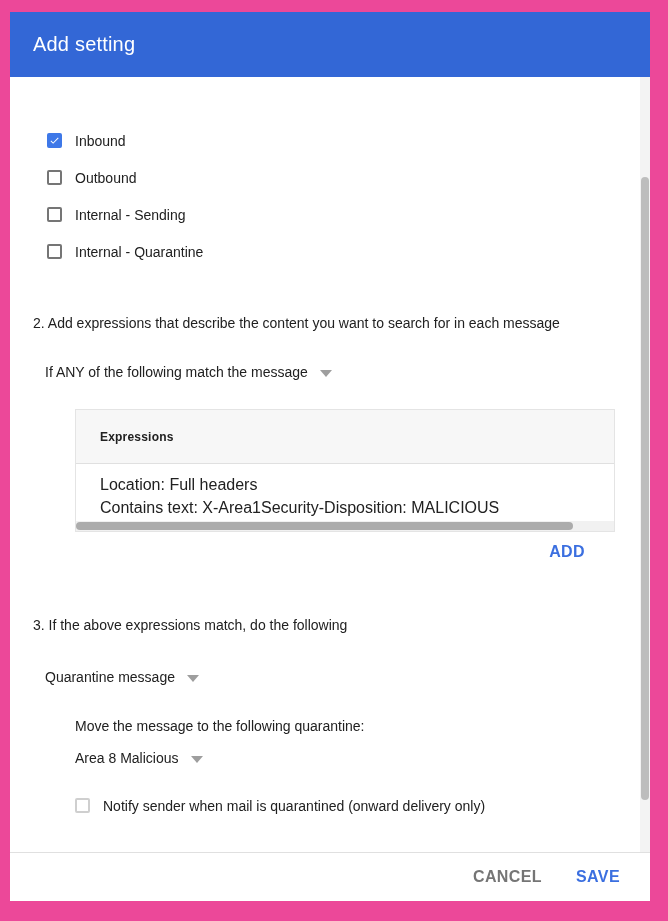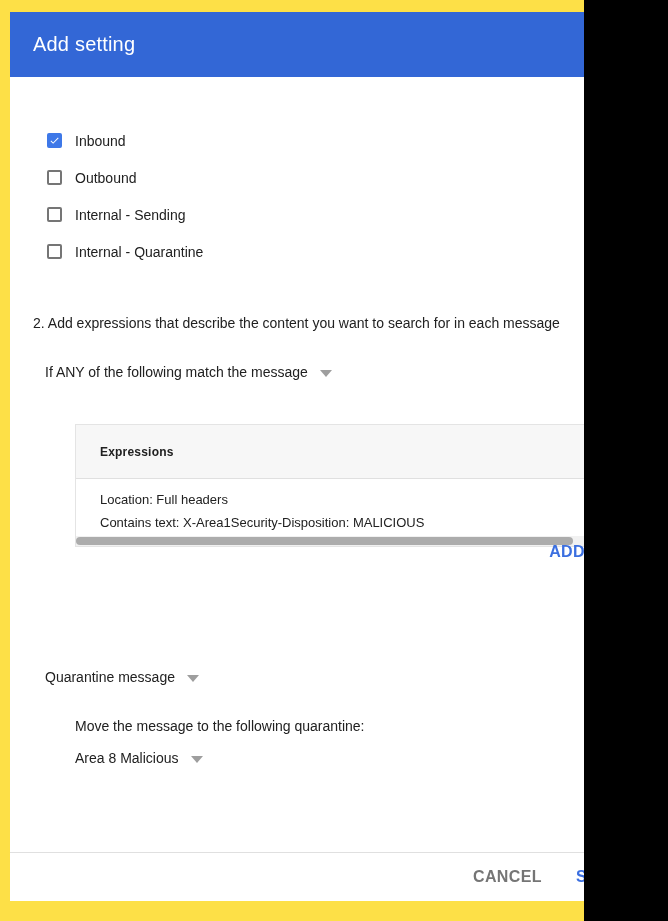--- a/index.html
+++ b/index.html
@@ -5,21 +5,21 @@
   :root{
     --header-bg:#3367d6;
     --checkbox-checked:#3e78e8;
     --accent-link:#3b6fe0;
     --cancel-gray:#757575;
     --text-main:#212121;
   }
   *{margin:0;padding:0;box-sizing:border-box;}
   html,body{background:#000;}
   body{font-family:"Liberation Sans", sans-serif; color:var(--text-main,#212121);}
-  .stage{position:relative;width:584px;height:921px;background:#fde047;overflow:hidden;}
+  .stage{position:relative;width:668px;height:921px;background:#ec4899;overflow:hidden;}
   .dialog{position:absolute;left:10px;top:12px;width:640px;height:889px;background:#fff;}
   .dialog-header{position:absolute;left:0;top:0;width:100%;height:65px;background:var(--header-bg,#3367d6);display:flex;align-items:center;padding-left:23px;}
   .dialog-title{color:#fff;font-size:20px;font-weight:400;letter-spacing:.2px;}
 
   .abs{position:absolute;}
   .sec-label{font-size:14px;color:var(--text-main);}
 
   .cb-row{display:flex;align-items:center;height:19px;}
   .cb{width:15px;height:15px;border:2px solid #757575;border-radius:2px;flex:0 0 auto;display:flex;align-items:center;justify-content:center;background:#fff;}
   .cb.checked{background:var(--checkbox-checked,#3e78e8);border-color:var(--checkbox-checked,#3e78e8);}
@@ -28,21 +28,21 @@
   .cb-label{margin-left:13px;font-size:14px;color:var(--text-main);}
 
   .dropdown{display:flex;align-items:center;gap:12px;cursor:pointer;justify-content:flex-end;}
   .dropdown .dd-text{font-size:14px;color:var(--text-main);}
   .caret{width:0;height:0;border-left:6px solid transparent;border-right:6px solid transparent;border-top:7px solid #9e9e9e;margin-top:3px;}
 
   .expr-table{width:540px;border:1px solid #e4e4e4;background:#fff;}
   .expr-head{height:54px;background:#f7f7f7;border-bottom:1px solid #e0e0e0;display:flex;align-items:center;padding-left:24px;}
   .expr-head-label{font-size:12px;font-weight:700;color:var(--text-main);letter-spacing:.2px;}
   .expr-rows{padding:9px 0 2px 24px;}
-  .expr-row{font-size:13px;line-height:23px;color:var(--text-main);white-space:nowrap;overflow:hidden;}
+  .expr-row{font-size:16px;line-height:23px;color:var(--text-main);white-space:nowrap;overflow:hidden;}
   .h-scrollbar{height:10px;background:#f1f1f1;position:relative;}
   .h-thumb{position:absolute;left:0;top:1px;height:8px;width:497px;background:#acacac;border-radius:4px;}
 
   .text-btn{background:none;border:none;font-family:inherit;font-size:16px;font-weight:700;letter-spacing:.4px;cursor:pointer;padding:0;text-align:center;}
   .add-btn{color:var(--accent-link,#3b6fe0);}
 
   .plain-label{font-size:14px;color:var(--text-main);}
 
   .footer{position:absolute;left:0;bottom:0;width:100%;height:49px;border-top:1px solid #e0e0e0;background:#fff;display:flex;align-items:center;justify-content:flex-end;gap:34px;padding-right:30px;margin-top:25px;}
   .cancel-btn{color:var(--cancel-gray,#757575);}
@@ -86,48 +86,53 @@
       <span class="cb-label">Internal - Quarantine</span>
     </div>
 
     <div class="abs sec-label" style="left:23px;top:303px;">2. Add expressions that describe the content you want to search for in each message</div>
 
     <div class="abs dropdown" style="left:35px;top:352px;">
       <span class="dd-text">If ANY of the following match the message</span>
       <span class="caret"></span>
     </div>
 
-    <div class="abs expr-table" style="left:65px;top:412px;">
+    <div class="abs expr-table" style="left:65px;top:397px;">
       <div class="expr-head">
         <span class="expr-head-label">Expressions</span>
       </div>
       <div class="expr-rows">
         <div class="expr-row">Location: Full headers</div>
         <div class="expr-row">Contains text: X-Area1Security-Disposition: MALICIOUS</div>
       </div>
       <div class="h-scrollbar">
         <div class="h-thumb"></div>
       </div>
     </div>
 
     <button class="abs text-btn add-btn" style="right:65px;top:531px;">ADD</button>
 
+    <div class="abs sec-label" style="left:23px;top:605px;">3. If the above expressions match, do the following</div>
 
     <div class="abs dropdown" style="left:35px;top:657px;">
       <span class="dd-text">Quarantine message</span>
       <span class="caret"></span>
     </div>
 
     <div class="abs plain-label" style="left:65px;top:706px;">Move the message to the following quarantine:</div>
 
     <div class="abs dropdown" style="left:65px;top:738px;">
       <span class="dd-text">Area 8 Malicious</span>
       <span class="caret"></span>
     </div>
 
+    <div class="abs cb-row" style="left:65px;top:784px;">
+      <span class="cb light"></span>
+      <span class="cb-label">Notify sender when mail is quarantined (onward delivery only)</span>
+    </div>
 
     <div class="footer">
       <button class="text-btn cancel-btn">CANCEL</button>
       <button class="text-btn save-btn">SAVE</button>
     </div>
 
     <div class="v-scrollbar">
       <div class="v-thumb"></div>
     </div>
 

